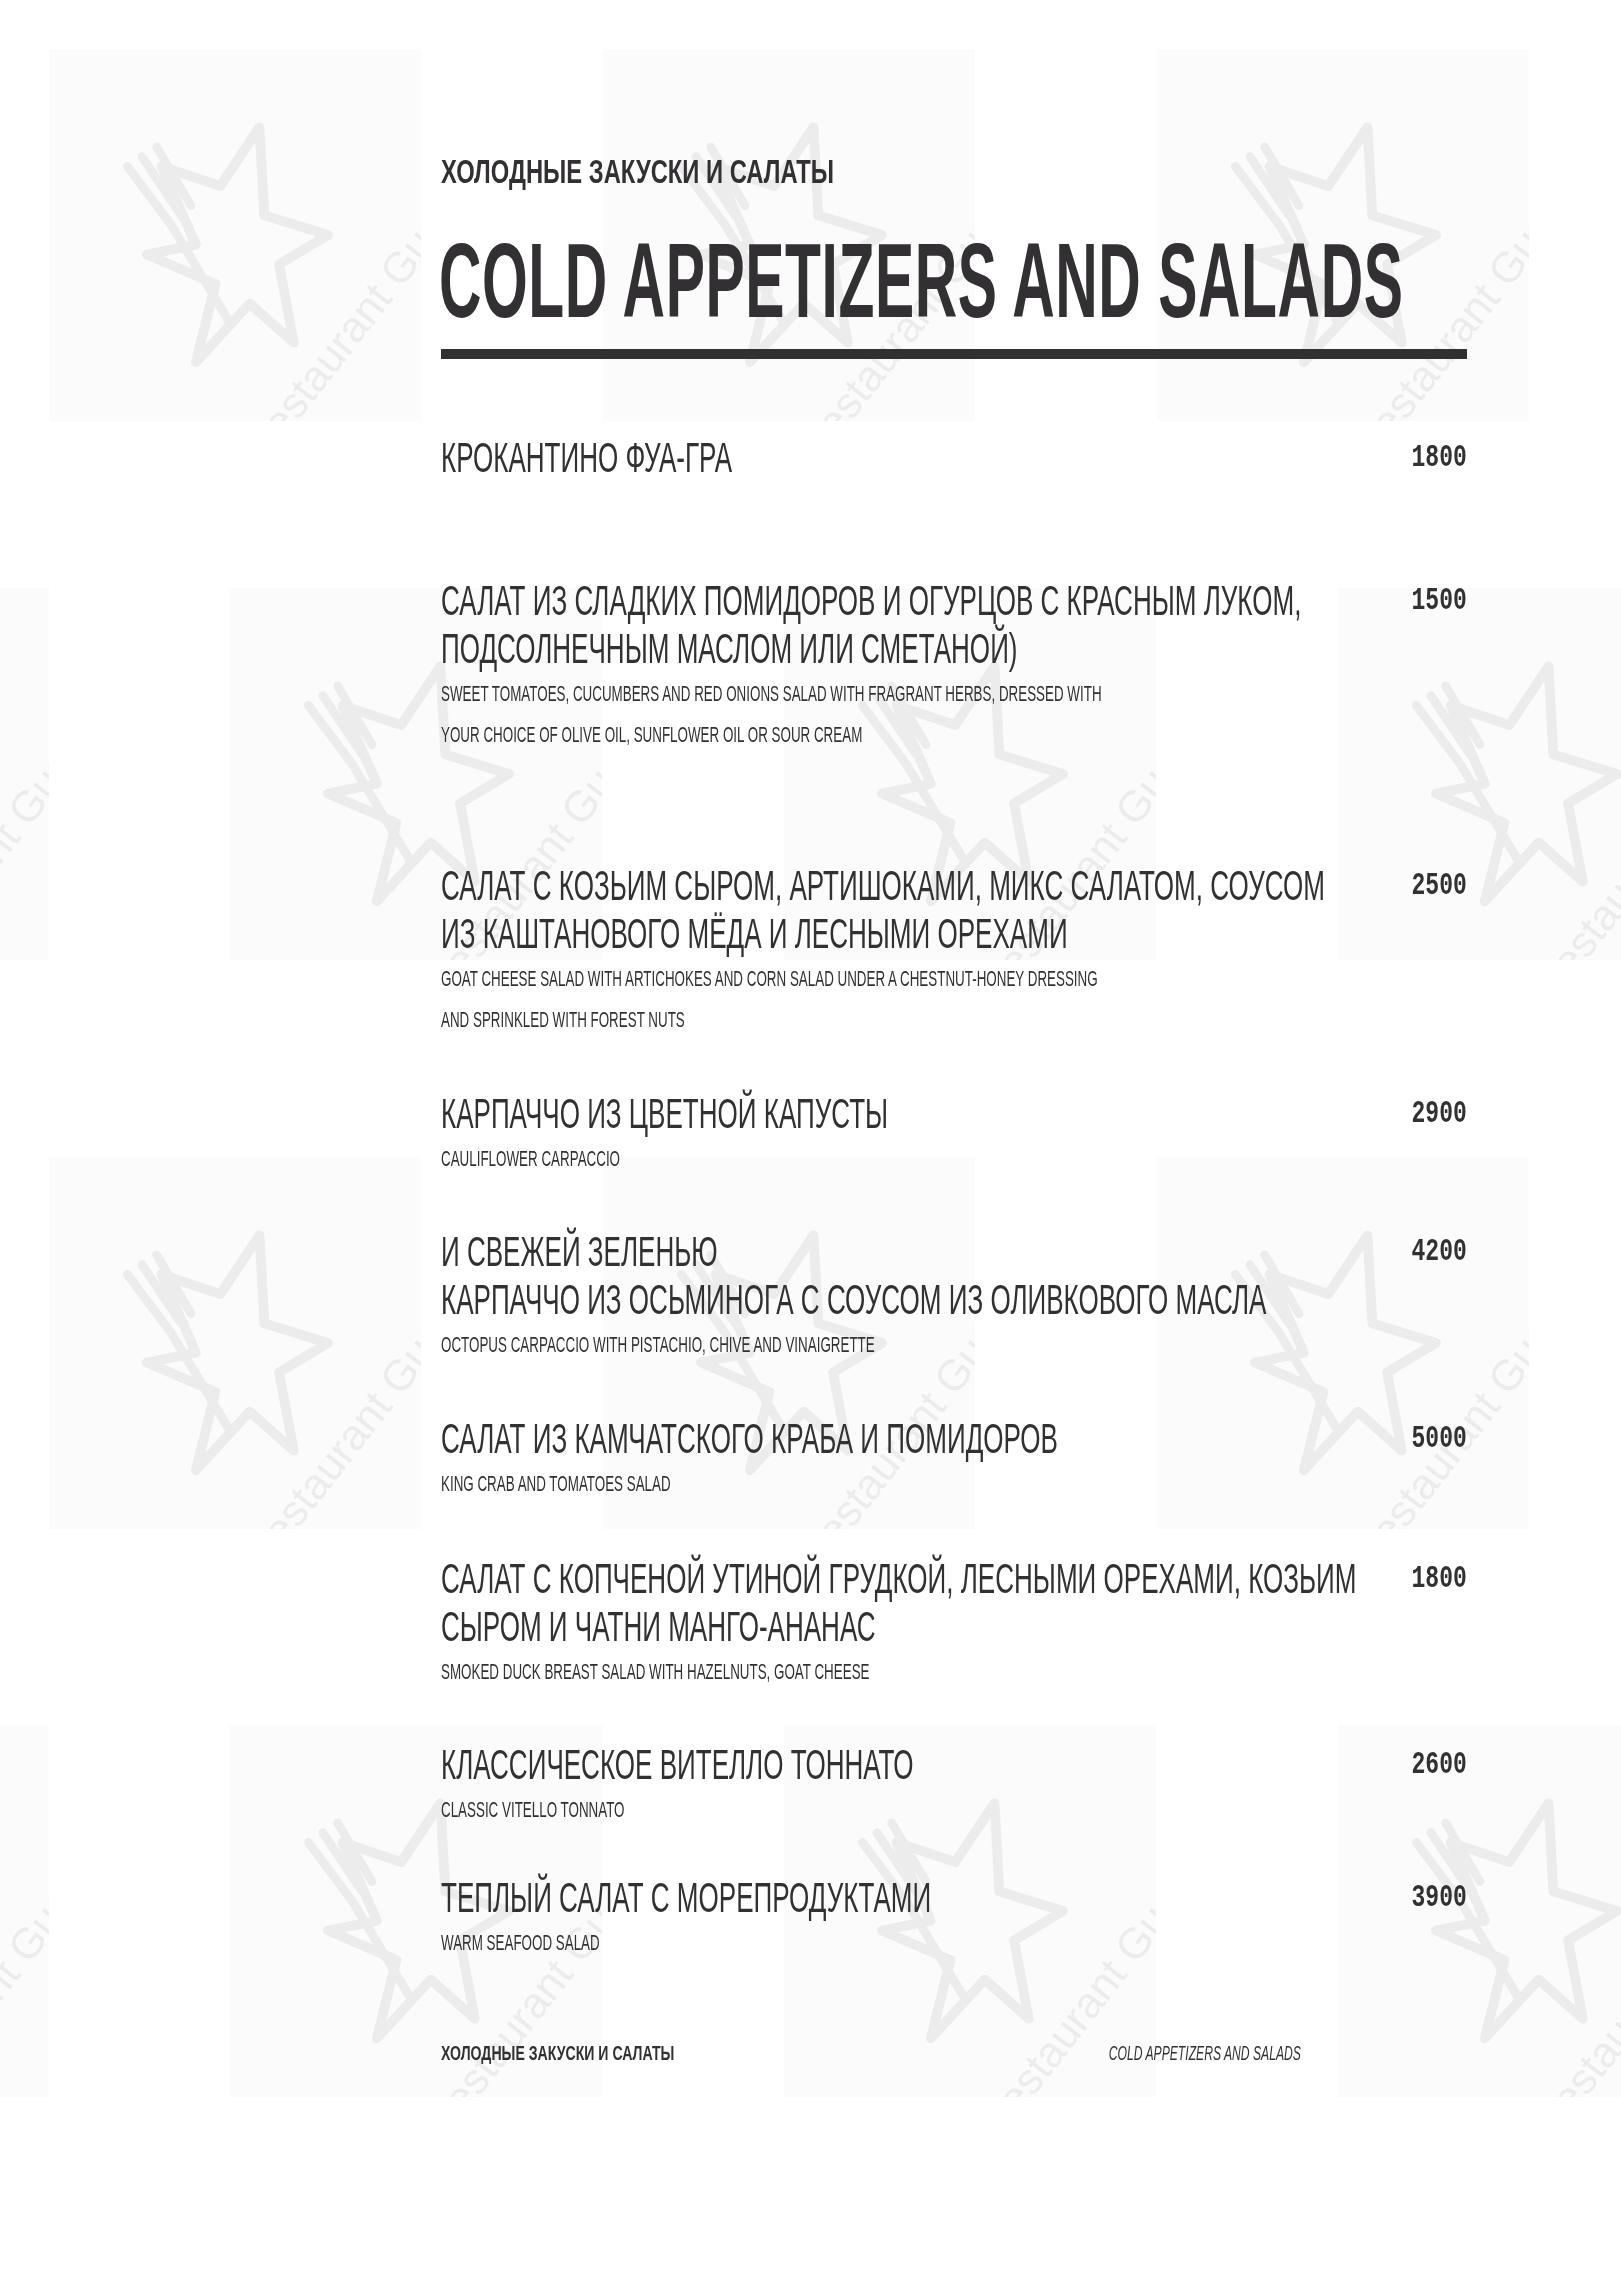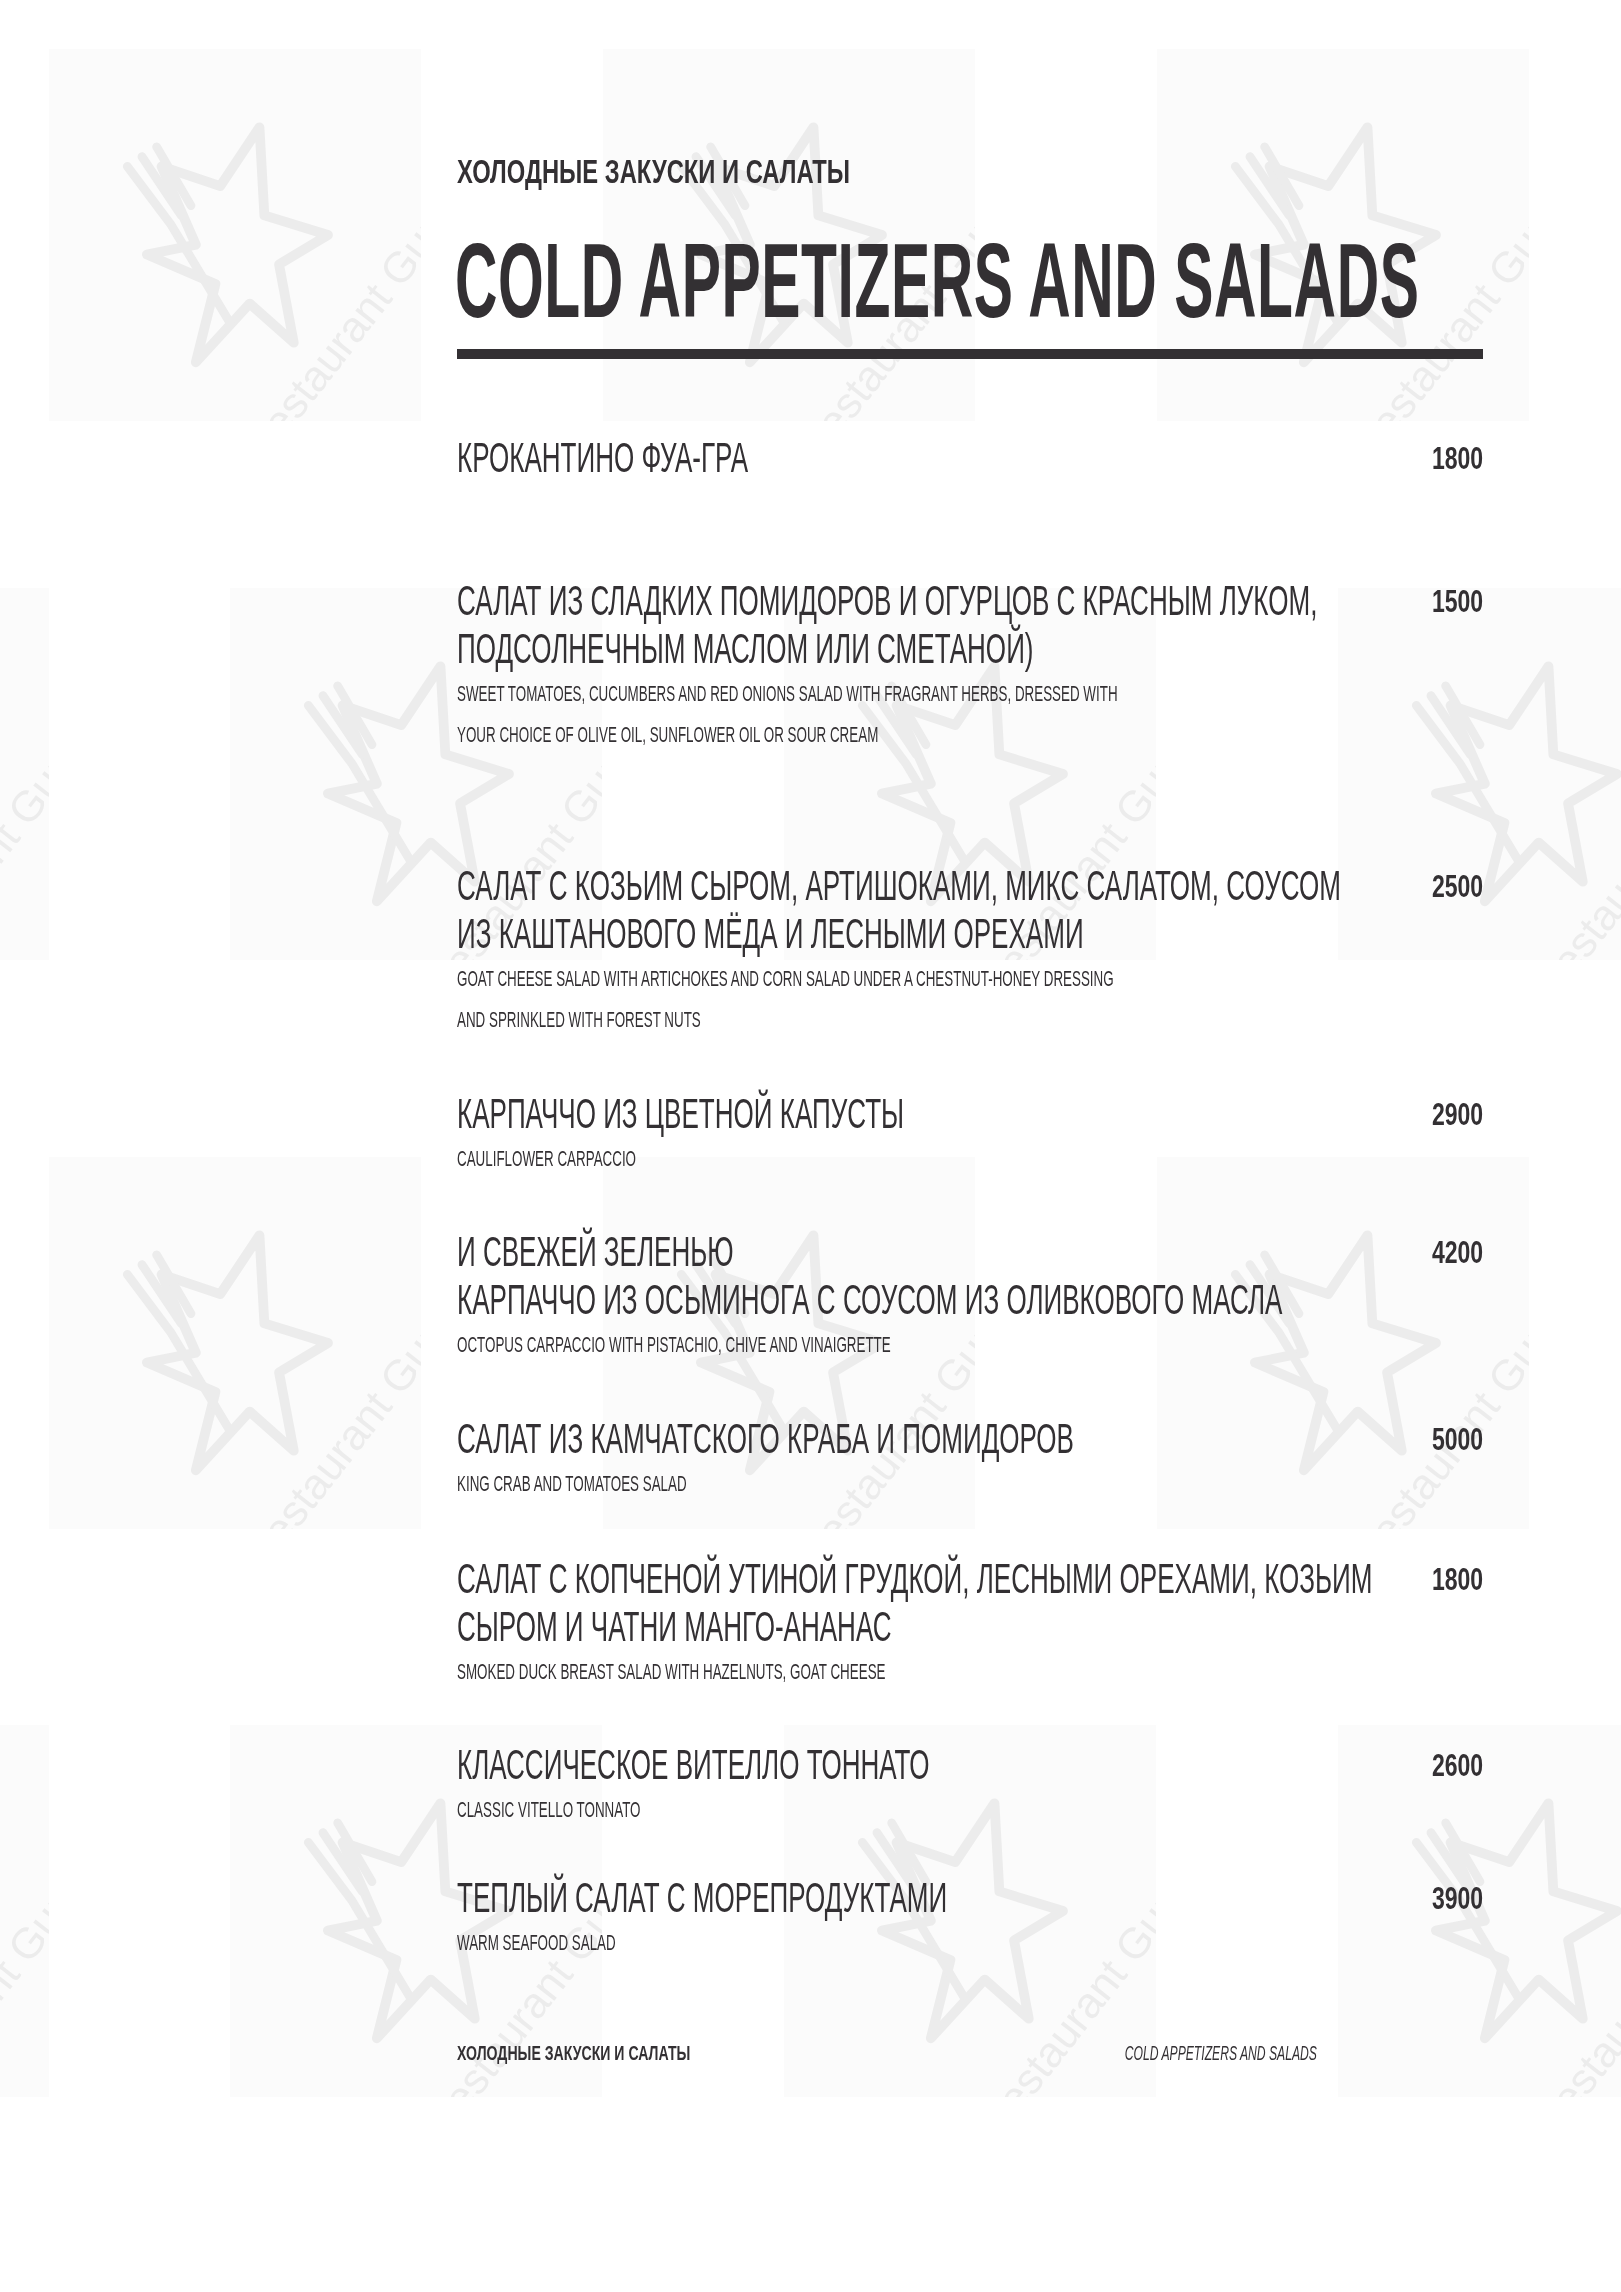--- a/index.html
+++ b/index.html
@@ -6,21 +6,21 @@
   body {
     width:1621px; height:2293px; position:relative; overflow:hidden;
     background:#ffffff; color:#333033;
     font-family:"Liberation Sans", sans-serif;
   }
   .wm-tile {
     position:absolute; width:372px; height:372px;
     background:#fbfbfb;
   }
   .wm-tile svg { position:absolute; left:0; top:0; }
-  .page { position:absolute; left:16px; top:0; width:1455px; height:2293px; }
+  .page { position:absolute; left:0; top:0; width:1455px; height:2293px; }
   .cond { display:inline-block; transform-origin:left top; white-space:nowrap; }
   .ru-heading {
     position:absolute; left:441px; top:155px;
     font-weight:bold; font-size:33px; line-height:33px;
   }
   .ru-heading .cond { transform:scaleX(0.72); }
   .title {
     position:absolute; left:439px; top:227px;
     font-weight:bold; font-size:106px; line-height:106px; letter-spacing:1px;
   }
@@ -30,21 +30,21 @@
   .item .name-line {
     font-size:42px; line-height:48px; height:48px; font-weight:normal;
   }
   .item .name-line .cond { transform:scaleX(0.62); }
   .item .en-line {
     font-size:21.6px; line-height:41px; height:41px;
   }
   .item .en-line .cond { transform:scaleX(0.62); }
   .item .price {
     position:absolute; right:0; top:0;
-    font-weight:bold; font-size:32px; line-height:48px;
+    font-weight:bold; font-size:32px; line-height:48px;font-family:Liberation Mono, monospace;
   }
   .item .price .cond { transform:scaleX(0.72); transform-origin:right top; }
   .footer-left {
     position:absolute; left:441px; top:2042px;
     font-weight:bold; font-size:19.6px; line-height:23.5px;
   }
   .footer-left .cond { transform:scaleX(0.72); }
   .footer-right {
     position:absolute; right:154px; top:2042px;
     font-style:italic; font-size:19.6px; line-height:23.5px;

